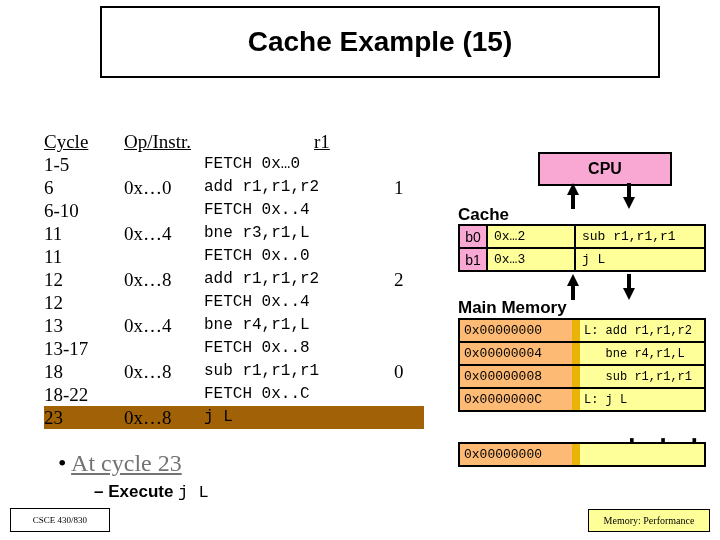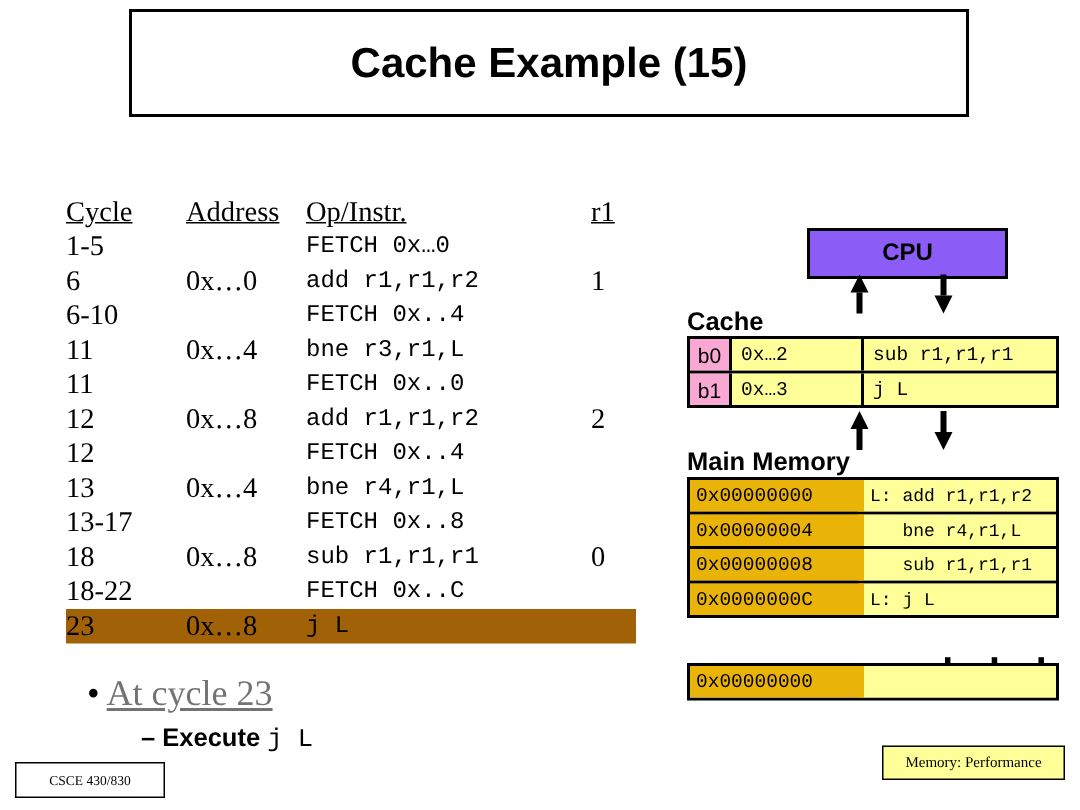--- a/index.html
+++ b/index.html
@@ -1,65 +1,64 @@
 <!DOCTYPE html>
 <html><head>
 <meta charset="utf-8">
 <style>
 html,body{margin:0;padding:0;width:720px;height:540px;background:#fff;font-family:"Times New Roman",serif;color:#000}
-.titlebox{position:absolute;left:86px;top:6px;width:556px;height:68px;border:2px solid #000;display:flex;align-items:center;justify-content:center}
+.titlebox{position:absolute;left:100px;top:6px;width:556px;height:68px;border:2px solid #000;display:flex;align-items:center;justify-content:center}
 .title{font-family:Arial,sans-serif;font-weight:bold;font-size:28px;text-align:center}
 .table{position:absolute;left:44px;top:130px;font-size:19px;line-height:23px}
 .table .row{display:flex}
 .table .c1{width:80px}
 .table .c2{width:80px}
 .table .c3{width:190px;font-family:"Courier New",monospace;font-size:16px;white-space:pre}
 .table .c4{width:30px}
 .table .h .c1,.table .h .c2,.table .h .c3,.table .h .c4{text-decoration:underline;font-family:"Times New Roman",serif;font-size:19px}
 .hl{background:#a16207}
 .bullet{position:absolute;left:58px;top:450px;font-size:24px}
 .bullet a{text-decoration:underline;color:#737373}
 .sub{position:absolute;left:94px;top:482px;font-family:Arial,sans-serif;font-weight:bold;font-size:17px}
 .subcode{font-family:"Courier New",monospace;font-size:17px;font-weight:normal}
 .footleft{position:absolute;left:10px;bottom:8px;width:66px;border:1px solid #000;text-align:center;font-family:"Times New Roman",serif;font-size:9px;padding:6px 16px}
-.footright{position:absolute;right:10px;bottom:20px;width:120px;border:1px solid #000;text-align:center;font-family:"Times New Roman",serif;font-size:10px;padding:5px 0;background:#ffff99}
-.cpu{position:absolute;left:538px;top:152px;width:130px;height:30px;border:2px solid #000;background:#8b5cf6;display:flex;align-items:center;justify-content:center;font-family:Arial,sans-serif;font-weight:bold;font-size:16px}
+.footright{position:absolute;right:10px;bottom:8px;width:120px;border:1px solid #000;text-align:center;font-family:"Times New Roman",serif;font-size:10px;padding:5px 0;background:#ffff99}
+.cpu{position:absolute;left:538px;top:152px;width:130px;height:30px;border:2px solid #000;background:#f9a8d4;display:flex;align-items:center;justify-content:center;font-family:Arial,sans-serif;font-weight:bold;font-size:16px}
 .arrows{position:absolute;left:561px;top:183px;width:84px;height:26px}
 .arrow{position:absolute;width:0;height:0}
 .upA{left:6px;top:0;border-left:6px solid transparent;border-right:6px solid transparent;border-bottom:12px solid #000}
 .upStem{position:absolute;left:10px;top:12px;width:4px;height:14px;background:#000}
 .dnStem{position:absolute;left:66px;top:0;width:4px;height:14px;background:#000}
 .dnA{left:62px;top:14px;border-left:6px solid transparent;border-right:6px solid transparent;border-top:12px solid #000}
 .cachelbl{position:absolute;left:458px;top:205px;font-family:Arial,sans-serif;font-weight:bold;font-size:17px}
 .cacheblk{position:absolute;left:458px;top:226px;width:248px}
 .crow{display:flex;border:2px solid #000;margin-top:-2px}
 .crow .cb{width:26px;background:#f9a8d4;border-right:2px solid #000;font-family:Arial,sans-serif;font-weight:normal;font-size:14px;display:flex;align-items:center;justify-content:center}
 .crow .ct{width:80px;background:#ffff99;border-right:2px solid #000;font-family:"Courier New",monospace;font-size:13px;display:flex;align-items:center;padding-left:6px}
 .crow .ci{flex:1;background:#ffff99;font-family:"Courier New",monospace;font-size:13px;display:flex;align-items:center;padding-left:6px;white-space:pre}
 .crow{height:21px}
 .arrows2{position:absolute;left:561px;top:274px;width:84px;height:26px}
 .mmlbl{position:absolute;left:458px;top:298px;font-family:Arial,sans-serif;font-weight:bold;font-size:17px}
 .mmblk{position:absolute;left:458px;top:320px;width:248px}
 .mrow{display:flex;border:2px solid #000;margin-top:-2px;height:21px}
-.mrow .ma{width:108px;background:#eab308;border-right:4px solid #eab308;font-family:"Courier New",monospace;font-size:13px;display:flex;align-items:center;padding-left:4px}
+.mrow .ma{width:108px;background:#fdba74;border-right:8px solid #eab308;font-family:"Courier New",monospace;font-size:13px;display:flex;align-items:center;padding-left:4px}
 .mrow .mi{flex:1;background:#ffff99;font-family:"Courier New",monospace;font-size:12px;display:flex;align-items:center;padding-left:4px;white-space:pre}
 .mrow .miempty{flex:1;background:#ffff99}
 .dots{position:absolute;left:624px;top:420px;font-family:"Courier New",monospace;font-size:26px;font-weight:bold}
 </style>
 </head>
 <body>
 
 <div class="titlebox">
   <div class="title">Cache Example (15)</div>
 </div>
 
 <div class="table">
   <div class="row h">
     <div class="c1">Cycle</div>
-    <div class="c2">Address</div>
     <div class="c3">Op/Instr.</div>
     <div class="c4">r1</div>
   </div>
   <div class="row">
       <div class="c1">1-5</div>
       <div class="c2"></div>
       <div class="c3">FETCH 0x…0</div>
       <div class="c4"></div>
     </div>
   <div class="row">

